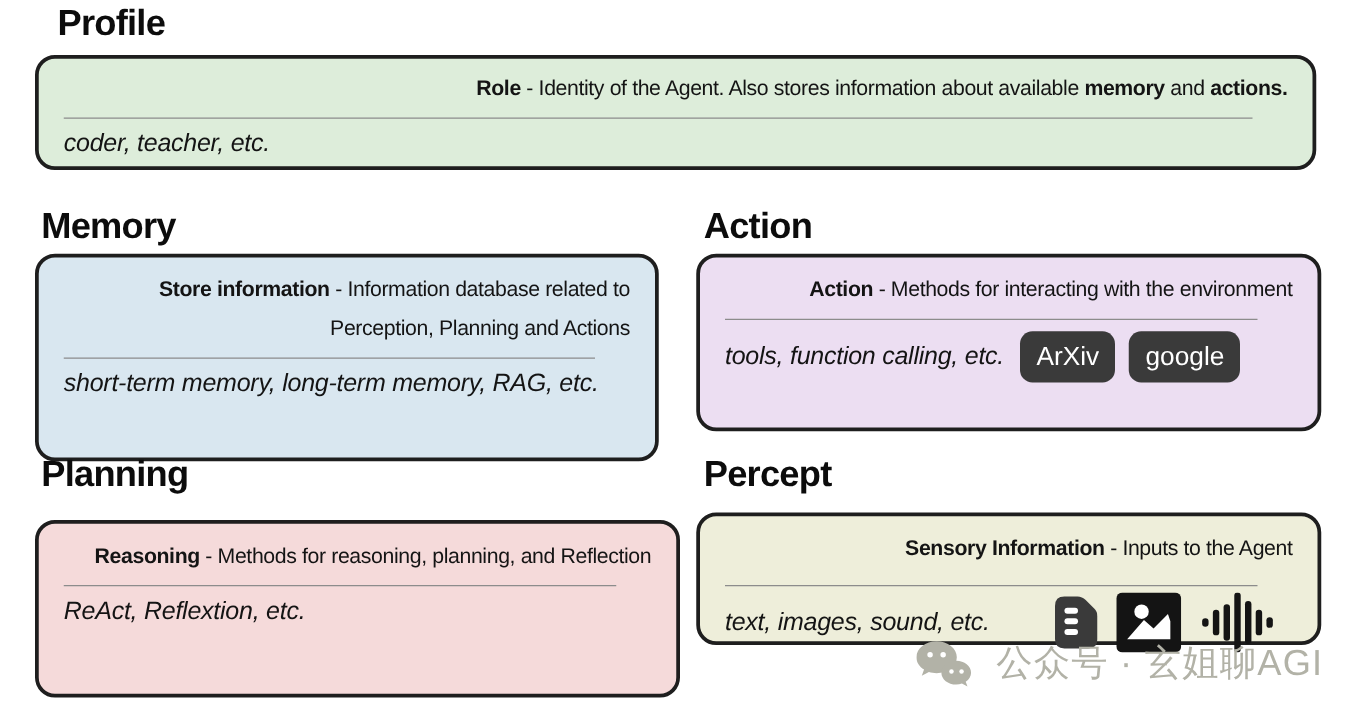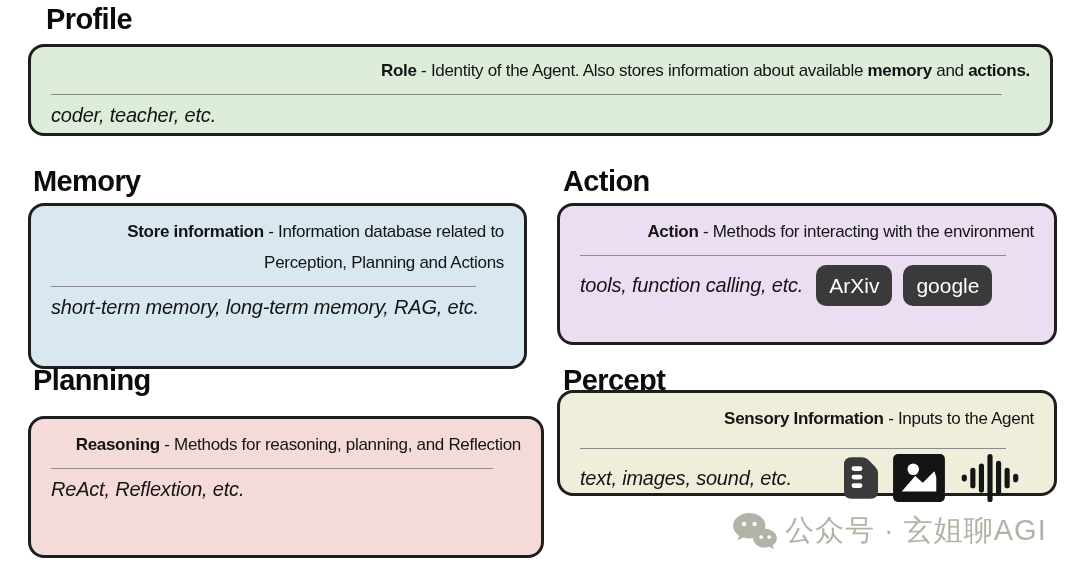--- a/index.html
+++ b/index.html
@@ -19,21 +19,21 @@
 
   .card {
     position:absolute; box-sizing:border-box;
     border:3px solid var(--card-border); border-radius:16px;
     padding:10px 20px 12px 20px;
   }
   #profile-card  { left:28px;  top:44px;  width:1025px; height:92px;  background:var(--profile-bg); padding-top:8px; }
   #memory-card   { left:28px;  top:203px; width:499px;  height:166px; background:var(--memory-bg); }
   #action-card   { left:557px; top:203px; width:500px;  height:142px; background:var(--action-bg); }
   #planning-card { left:28px;  top:416px; width:516px;  height:142px; background:var(--planning-bg); }
-  #percept-card  { left:557px; top:390px; width:500px;  height:106px; background:var(--percept-bg); }
+  #percept-card  { left:557px; top:410px; width:500px;  height:106px; background:var(--percept-bg); }
 
   .main { font-size:17px; line-height:31px; letter-spacing:-0.3px;text-align:right; }
   .main strong { font-weight:700; }
   .nowrap { white-space:nowrap; }
 
   .divider {
     height:0; border:none; border-top:1.5px solid var(--divider);
     margin:8px 28px 0 0;
   }
   #percept-card .divider { margin-top:14px; }
@@ -48,21 +48,21 @@
     background:var(--chip-bg); color:var(--chip-text);
     font-family:inherit; font-size:21px; line-height:27px;
     border:none; border-radius:10px; padding:7px 13px; cursor:pointer;
   }
 
   .media-icons { display:flex; align-items:center; gap:15px; margin-left:20px; }
   .media-icons svg { display:block; }
 
   .watermark {
     position:absolute; left:733px; top:511px; z-index:5;
-    display:flex; align-items:center; gap:8px;
+    display:flex; align-items:center; gap:20px;
     color:var(--watermark); font-size:29px; letter-spacing:1px; white-space:nowrap;
   }
 </style>
 </head>
 <body>
 
 <div class="canvas">
 
   <div class="heading" id="profile-h">Profile</div>
   <div class="card" id="profile-card">

